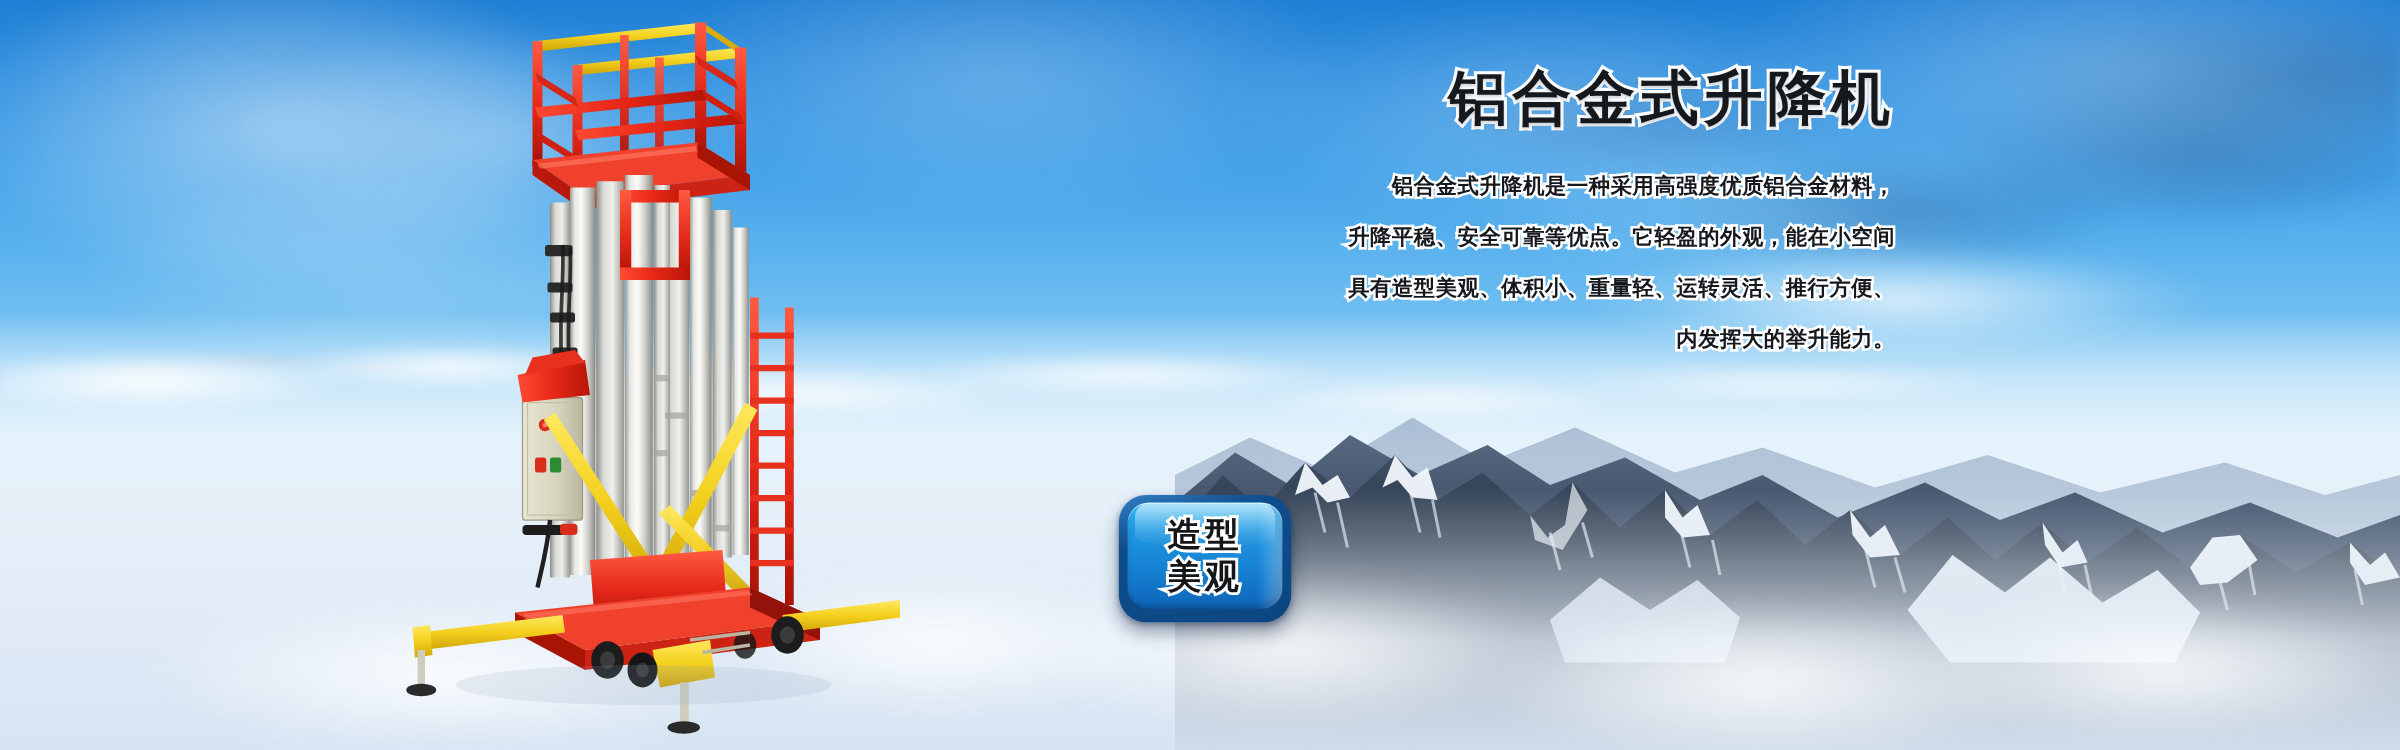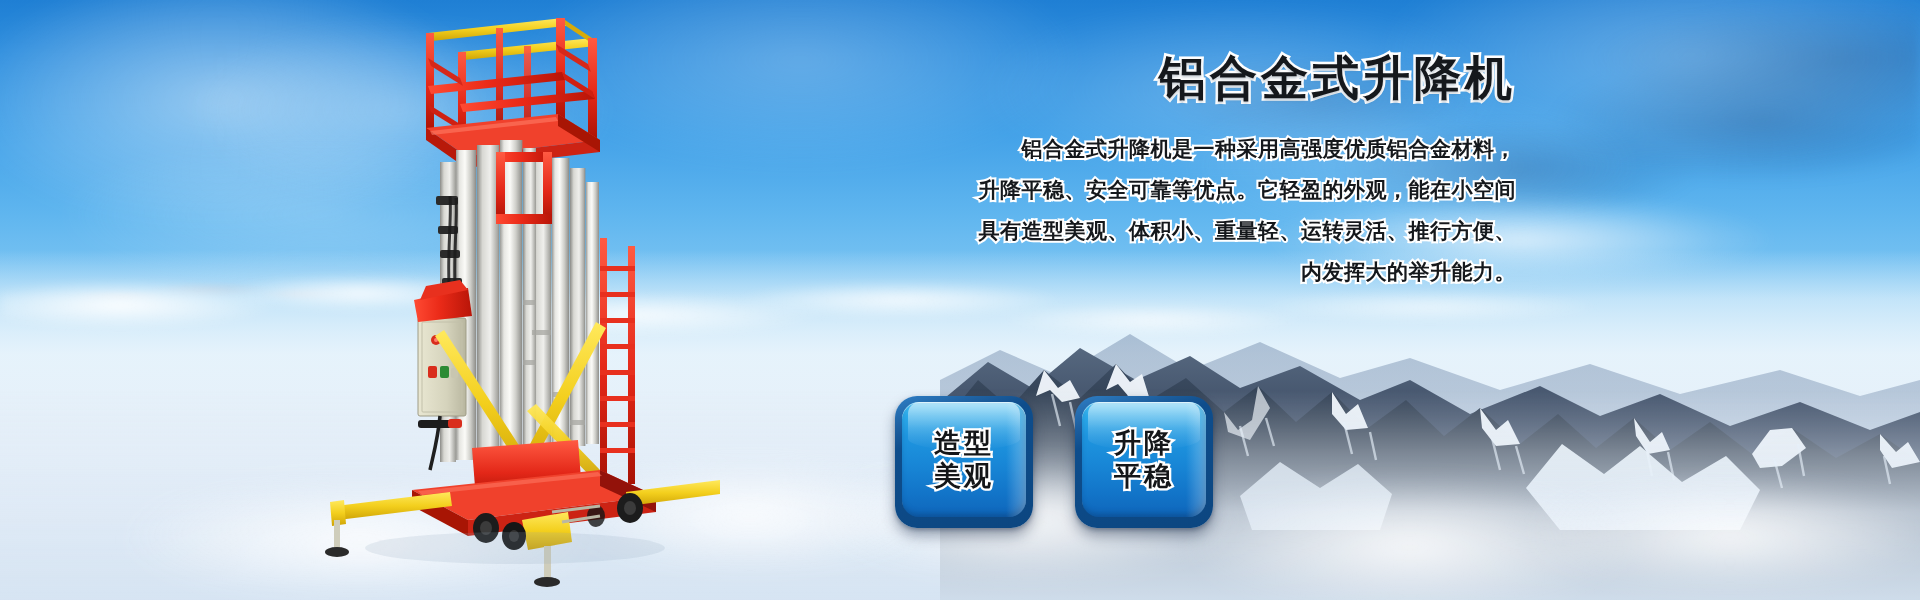--- a/index.html
+++ b/index.html
@@ -142,38 +142,38 @@
     paint-order:stroke fill;
     text-shadow:0 2px 3px rgba(90,110,130,.35);
   }
   .desc{
     margin-top:20px;
     text-align:right;
     padding-right:14px;
   }
   .desc .ln{
     display:block;
-    font-size:21px;
+    font-size:17px;
     font-weight:700;
     letter-spacing:.5px;
     line-height:41px;
     color:#15181c;
     -webkit-text-stroke:4px #ffffff;
     paint-order:stroke fill;
   }
 
   
   .features{
     position:absolute; left:895px; top:396px;
     display:flex;
     gap:42px;
   }
   .feature{
     position:relative;
-    width:138px; height:132px;
+    width:138px; height:102px;
     border-radius:22px;
     background:
       linear-gradient(160deg, #2f7fc6 0%, #1d5f9f 18%, #0e4d8c 30%, #0c4680 100%);
     box-shadow:
       0 8px 14px rgba(10,30,60,.38),
       0 2px 4px rgba(10,30,60,.30);
     padding:6px 7px 11px 7px;
     cursor:pointer;
   }
   .feature-face{
@@ -502,23 +502,17 @@
   <div class="features">
 
     <div class="feature">
       <div class="feature-face">
         <span class="feature-line">造型</span>
         <span class="feature-line">美观</span>
       </div>
     </div>
 
 
-    <div class="feature">
-      <div class="feature-face">
-        <span class="feature-line">升降</span>
-        <span class="feature-line">平稳</span>
-      </div>
-    </div>
 
 
   </div>
 
 </div>
 
 </body></html>

